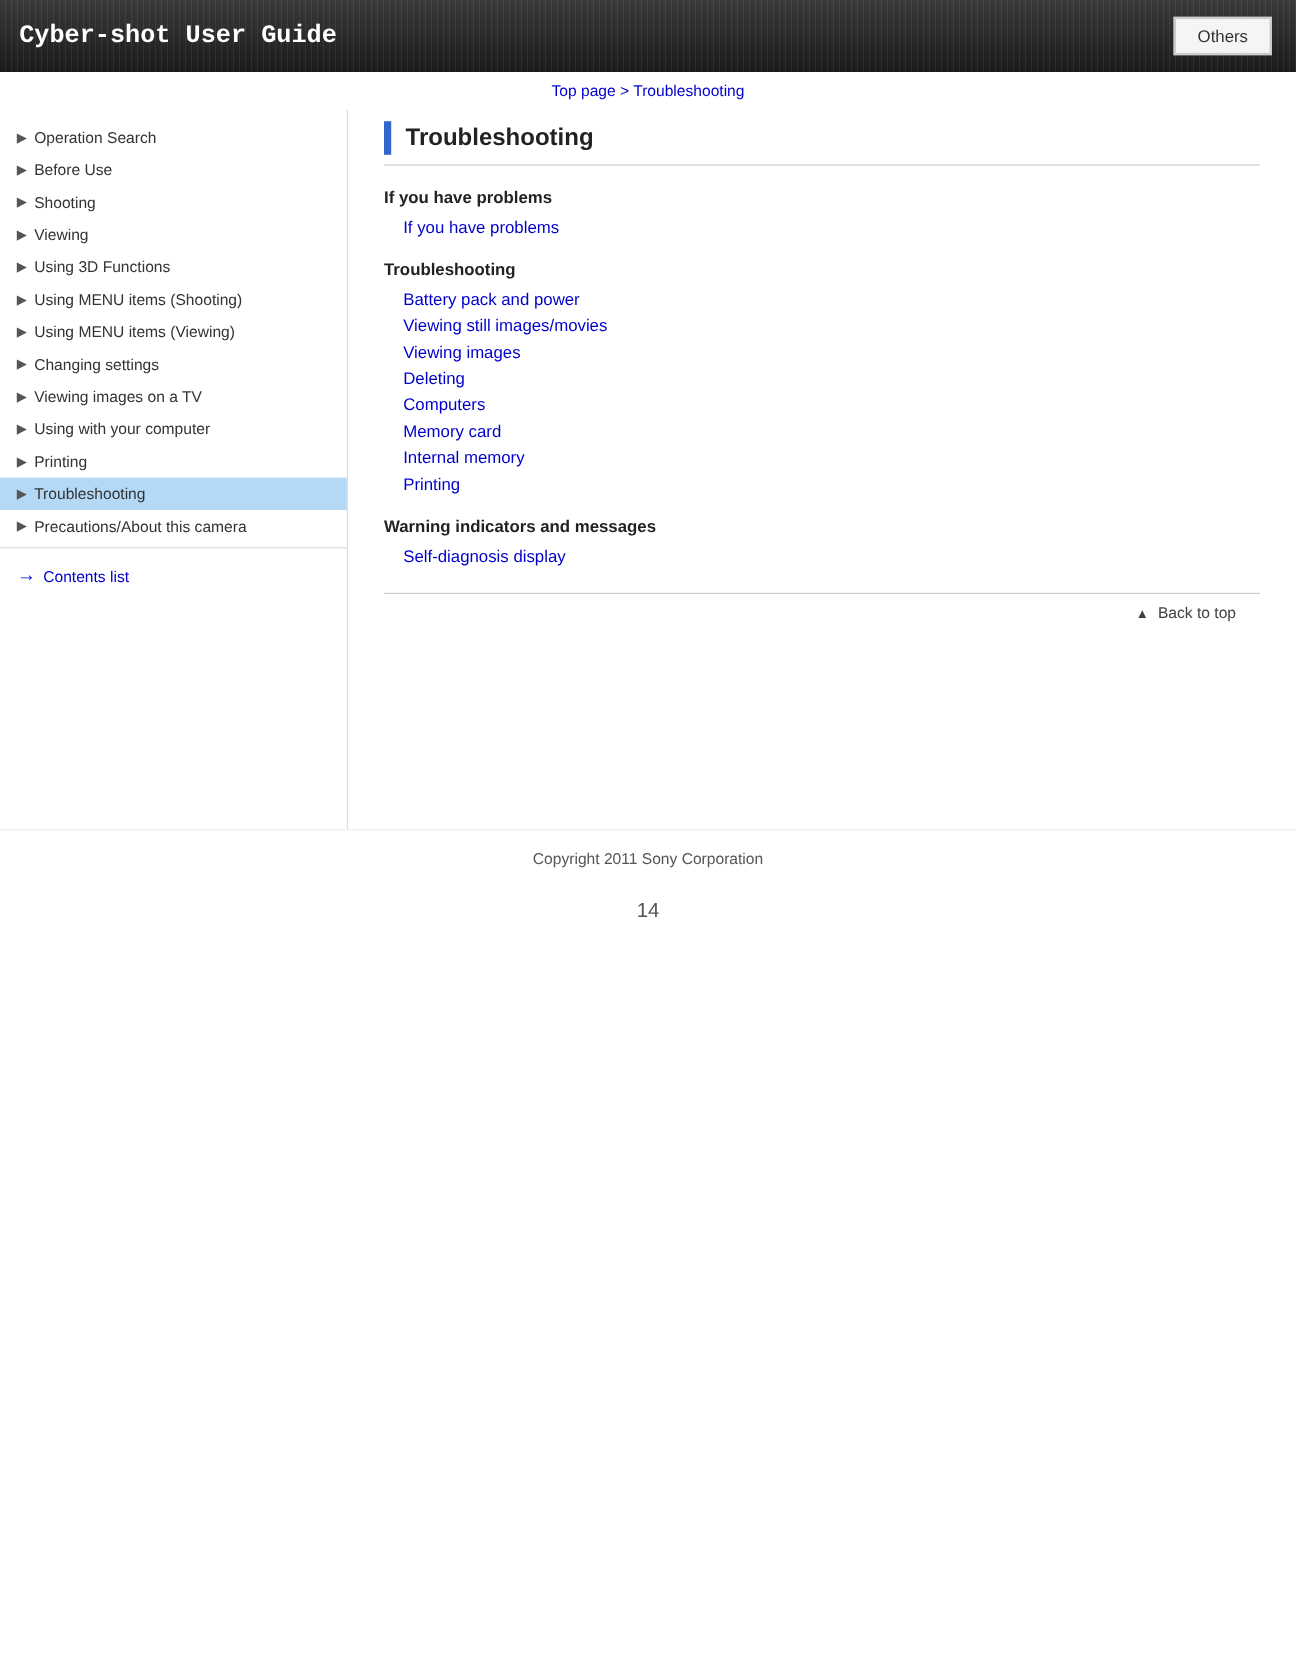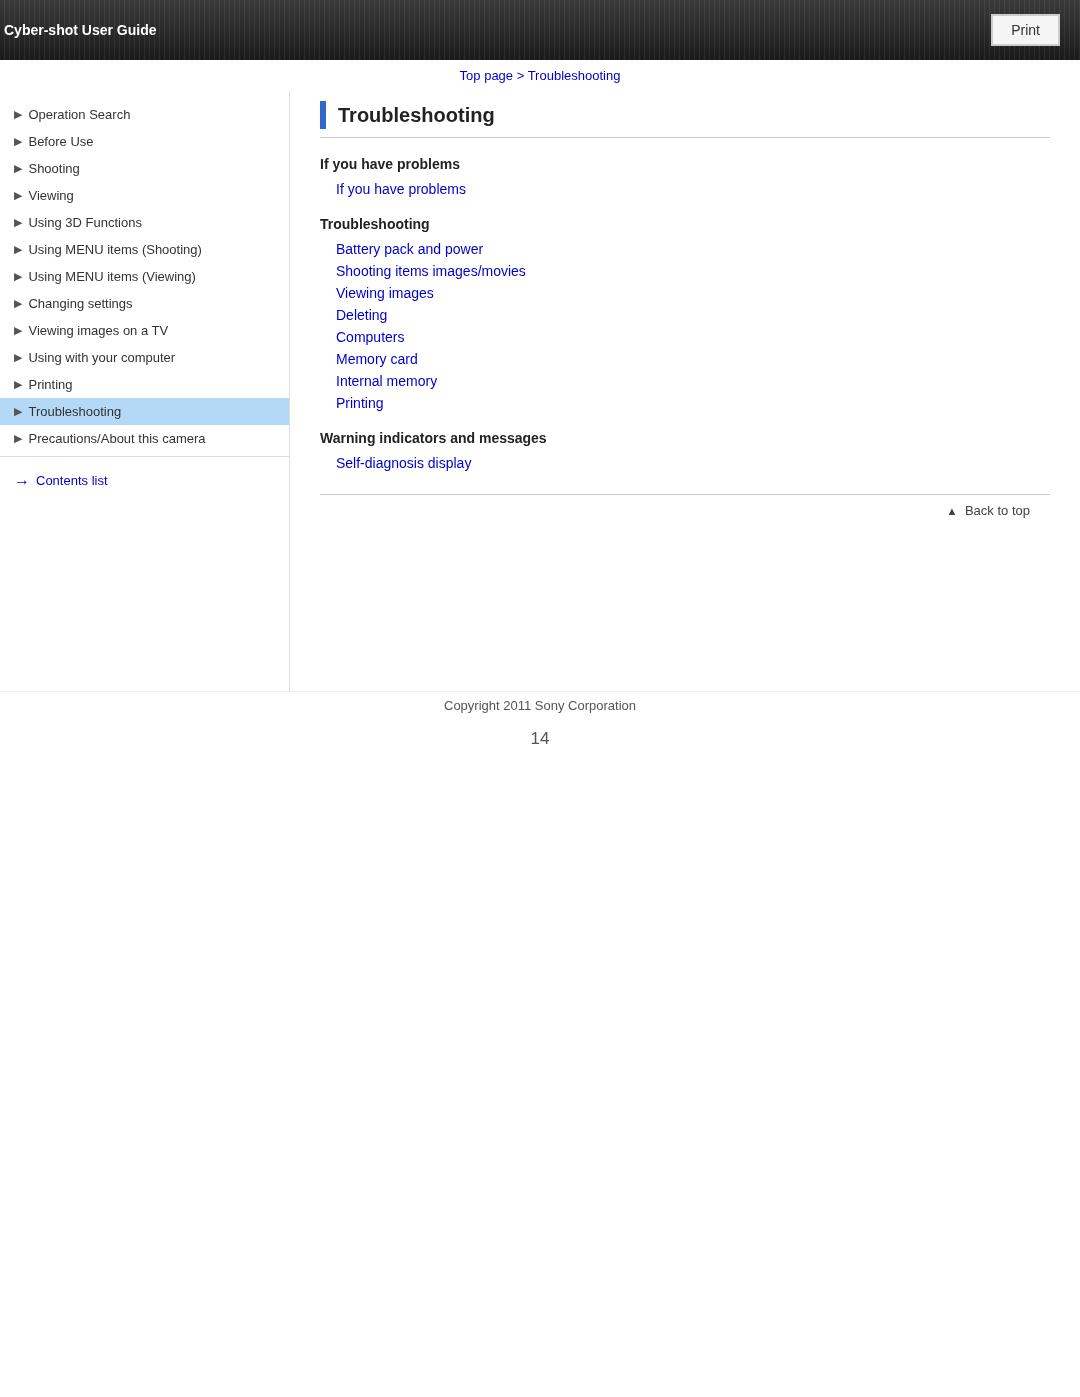--- a/index.html
+++ b/index.html
@@ -30,25 +30,26 @@
       background-image: repeating-linear-gradient(
         90deg,
         transparent,
         transparent 4px,
         rgba(255,255,255,0.07) 4px,
         rgba(255,255,255,0.07) 5px
       );
     }
     .header-title {
       color: #fff;
-      font-size: 14px;
+      font-size: 21px;
       font-weight: bold;
-      padding: 0 4px;
+      padding: 0 16px;
       position: relative;
       z-index: 1;
+      font-family: Liberation Mono, monospace;
     }
     .print-btn {
       margin-right: 20px;
       padding: 6px 18px;
       border: 2px solid #ccc;
       background: #f5f5f5;
       color: #333;
       font-size: 14px;
       cursor: pointer;
       position: relative;
@@ -178,39 +179,39 @@
       cursor: pointer;
       text-decoration: none;
     }
     .back-arrow {
       font-size: 11px;
       margin-right: 4px;
     }
 
     .page-footer {
       text-align: center;
-      padding: 6px;
+      padding: 16px;
       font-size: 13px;
       color: #555;
       border-top: 1px solid #eee;
     }
 
     .page-number {
       text-align: center;
       padding: 10px;
       font-size: 17px;
       color: #555;
     }
   </style>
 </head>
 <body>
 
 <div class="header">
   <span class="header-title">Cyber-shot User Guide</span>
-  <button class="print-btn">Print</button>
+  <button class="print-btn">Others</button>
 </div>
 
 <div class="breadcrumb-bar">
   <a class="breadcrumb-link">Top page &gt; Troubleshooting</a>
 </div>
 
 <div class="main-layout">
 
   <div class="sidebar">
 
@@ -282,21 +283,21 @@
     <div class="page-title-row">
       <div class="title-accent"></div>
       <span class="page-title-text">Troubleshooting</span>
     </div>
 
     <div id="content-sections-container">
         <div class="section-heading">If you have problems</div>
         <a class="content-link" href="#">If you have problems</a>
         <div class="section-heading">Troubleshooting</div>
         <a class="content-link" href="#">Battery pack and power</a>
-        <a class="content-link" href="#">Shooting items images/movies</a>
+        <a class="content-link" href="#">Viewing still images/movies</a>
         <a class="content-link" href="#">Viewing images</a>
         <a class="content-link" href="#">Deleting</a>
         <a class="content-link" href="#">Computers</a>
         <a class="content-link" href="#">Memory card</a>
         <a class="content-link" href="#">Internal memory</a>
         <a class="content-link" href="#">Printing</a>
         <div class="section-heading">Warning indicators and messages</div>
         <a class="content-link" href="#">Self-diagnosis display</a>
       </div>
 

